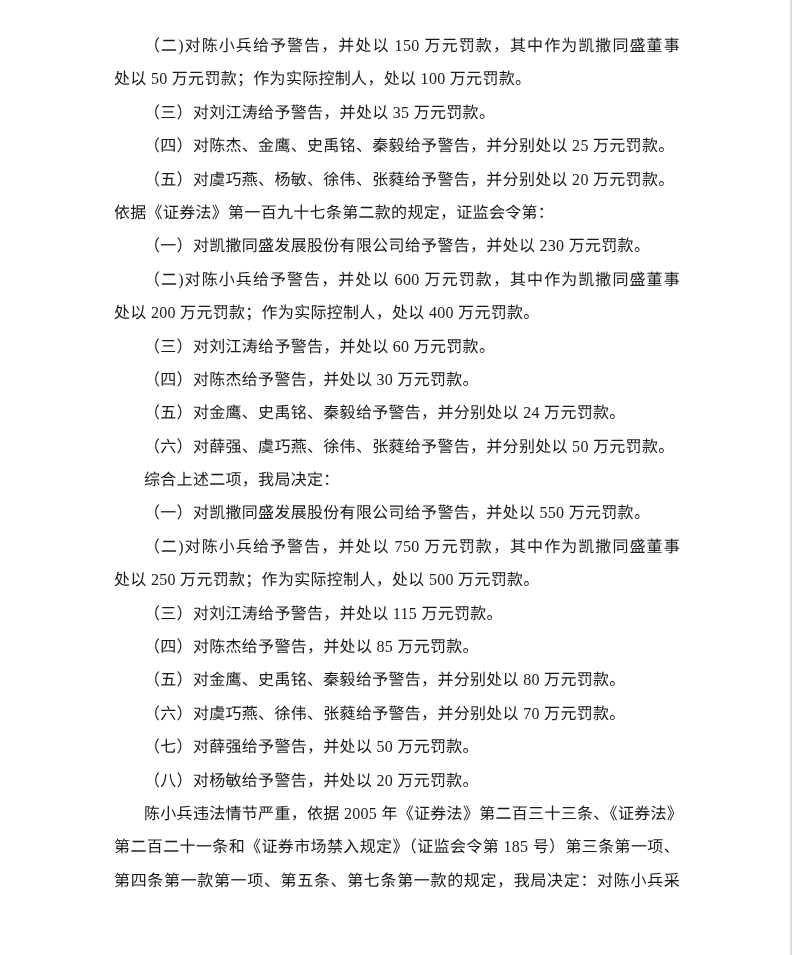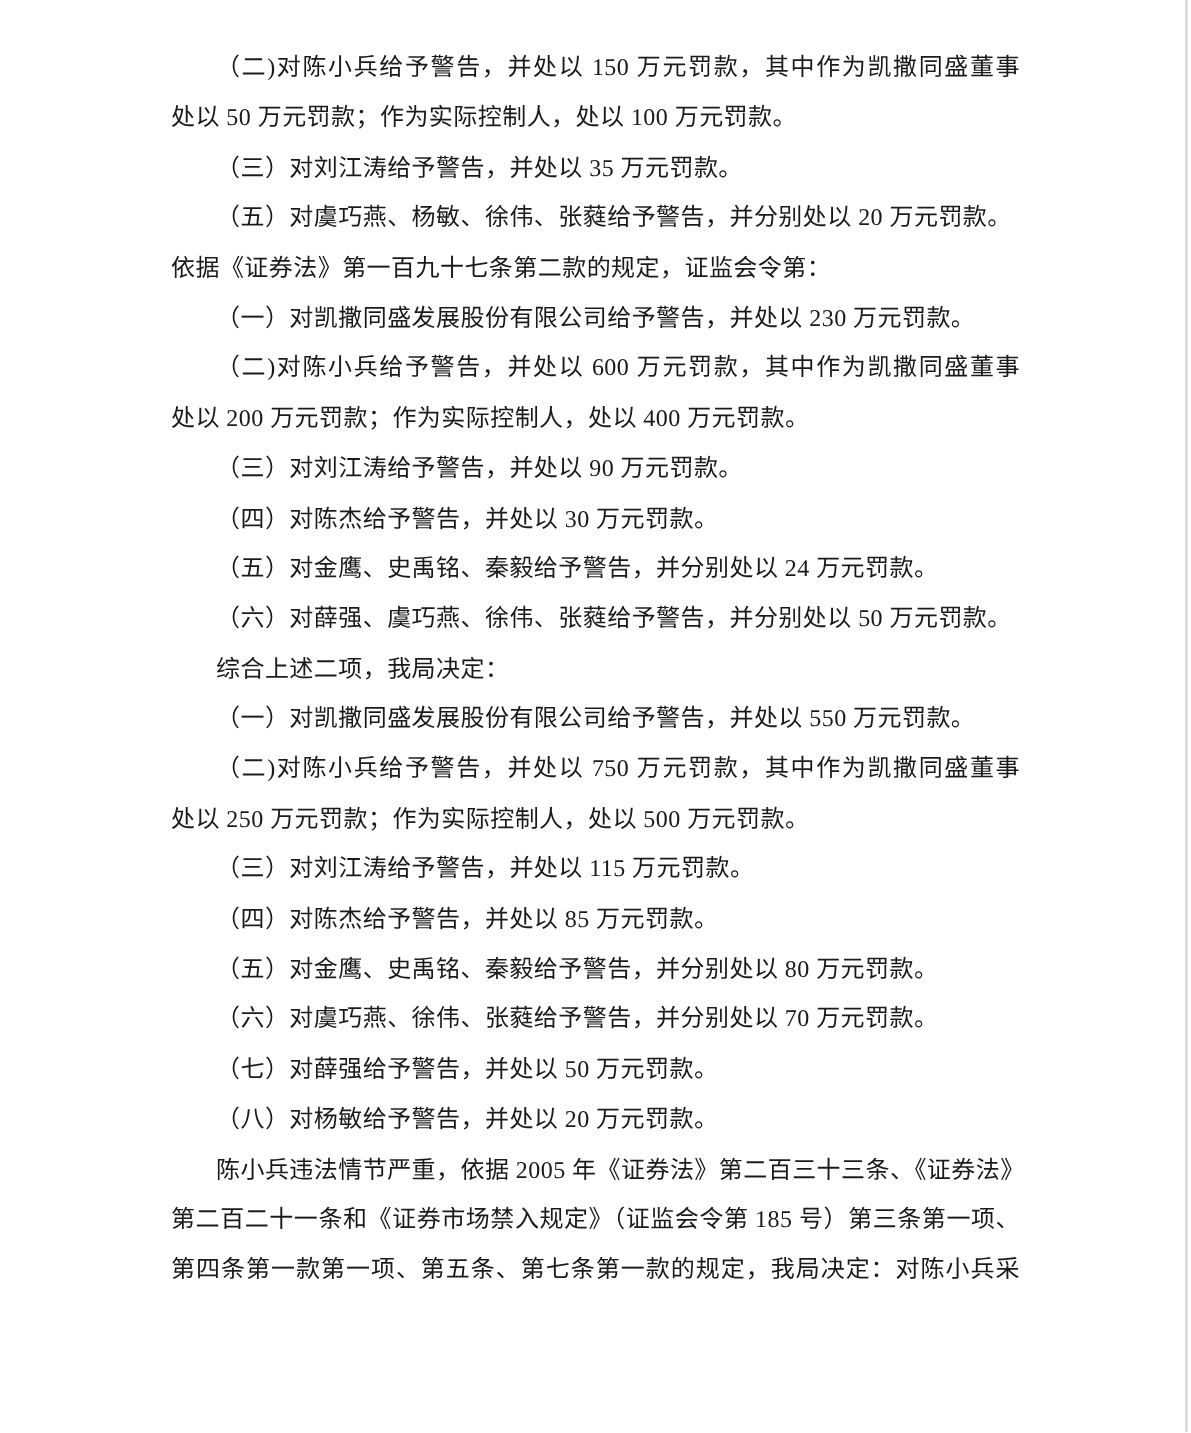--- a/index.html
+++ b/index.html
@@ -47,26 +47,27 @@
   }
 </style>
 </head>
 <body>
 
 <div class="page" style="background: rgb(255, 255, 255);">
   <div class="text-block" id="doc-lines" style="color: rgb(26, 26, 26);">
       <div class="line indent fill">（二)对陈小兵给予警告，并处以 150 万元罚款，其中作为凯撒同盛董事长，</div>
       <div class="line">处以 50 万元罚款；作为实际控制人，处以 100 万元罚款。</div>
       <div class="line indent">（三）对刘江涛给予警告，并处以 35 万元罚款。</div>
+      <div class="line indent">（四）对陈杰、金鹰、史禹铭、秦毅给予警告，并分别处以 25 万元罚款。</div>
       <div class="line indent">（五）对虞巧燕、杨敏、徐伟、张蕤给予警告，并分别处以 20 万元罚款。</div>
       <div class="line">依据《证券法》第一百九十七条第二款的规定，证监会令第：</div>
       <div class="line indent">（一）对凯撒同盛发展股份有限公司给予警告，并处以 230 万元罚款。</div>
       <div class="line indent fill">（二)对陈小兵给予警告，并处以 600 万元罚款，其中作为凯撒同盛董事长，</div>
       <div class="line">处以 200 万元罚款；作为实际控制人，处以 400 万元罚款。</div>
-      <div class="line indent">（三）对刘江涛给予警告，并处以 90 万元罚款。</div>
+      <div class="line indent">（三）对刘江涛给予警告，并处以 60 万元罚款。</div>
       <div class="line indent">（四）对陈杰给予警告，并处以 30 万元罚款。</div>
       <div class="line indent">（五）对金鹰、史禹铭、秦毅给予警告，并分别处以 24 万元罚款。</div>
       <div class="line indent">（六）对薛强、虞巧燕、徐伟、张蕤给予警告，并分别处以 50 万元罚款。</div>
       <div class="line indent">综合上述二项，我局决定：</div>
       <div class="line indent">（一）对凯撒同盛发展股份有限公司给予警告，并处以 550 万元罚款。</div>
       <div class="line indent fill">（二)对陈小兵给予警告，并处以 750 万元罚款，其中作为凯撒同盛董事长，</div>
       <div class="line">处以 250 万元罚款；作为实际控制人，处以 500 万元罚款。</div>
       <div class="line indent">（三）对刘江涛给予警告，并处以 115 万元罚款。</div>
       <div class="line indent">（四）对陈杰给予警告，并处以 85 万元罚款。</div>
       <div class="line indent">（五）对金鹰、史禹铭、秦毅给予警告，并分别处以 80 万元罚款。</div>

